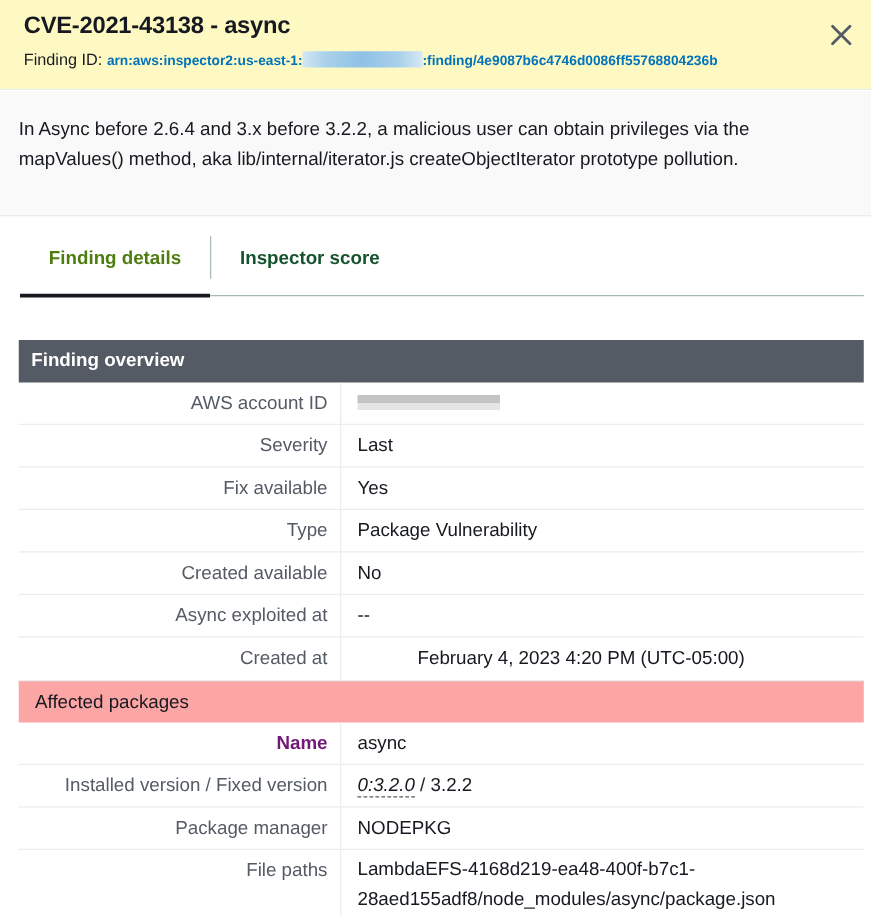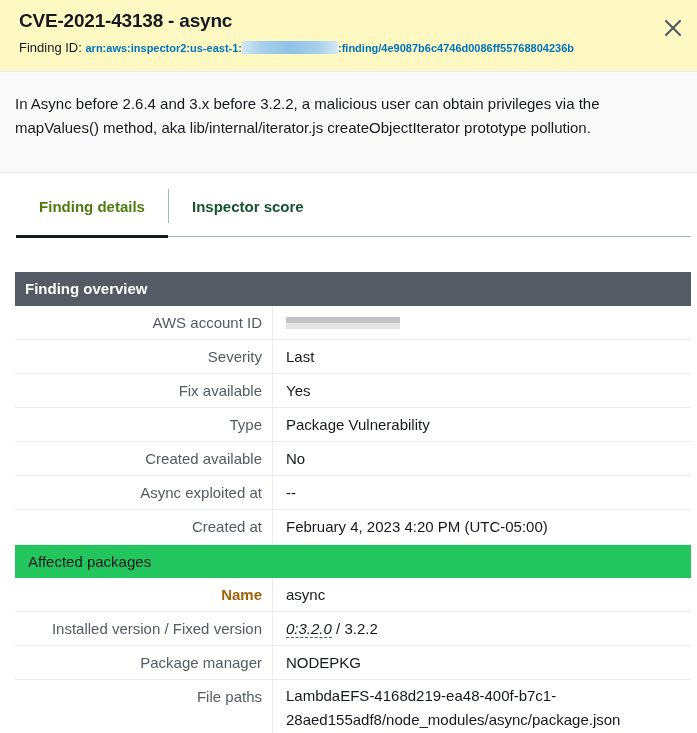--- a/index.html
+++ b/index.html
@@ -19,24 +19,24 @@
 
   .tabs { position: absolute; left: 16px; top: 187px; width: 675px; height: 50px; border-bottom: 1px solid #aab7b8; }
   .tab { position: absolute; top: 0; height: 49px; font-size: 15px; font-weight: bold; line-height: 40px; cursor: pointer; }
   .tab.active { left: 0; width: 152px; color: #4d7c0f; text-align: center; }
   .tab.active::after { content: ""; position: absolute; left: 0; right: 0; bottom: -2px; height: 3px; background: #16191f; }
   .tab-sep { position: absolute; left: 152px; top: 2px; width: 1px; height: 34px; background: #aab7b8; }
   .tab.inactive { left: 176px; color: #14532d; }
 
   .table { position: absolute; left: 15px; top: 272px; width: 676px; }
   .section-dark { height: 34px; background: #545b64; color: #ffffff; font-size: 15px; font-weight: bold; line-height: 34px; padding-left: 10px; }
-  .section-light { height: 34px; background: #22c55e; color: #16191f; font-size: 15px; line-height: 34px; padding-left: 13px; border-top: 1px solid #eaeded; }
+  .section-light { height: 34px; background: #fca5a5; color: #16191f; font-size: 15px; line-height: 34px; padding-left: 13px; border-top: 1px solid #eaeded; }
   .row { display: flex; border-bottom: 1px solid #eaeded; min-height: 34px; }
   .row .k { width: 258px; text-align: right; padding-right: 10px; font-size: 15px; color: #545b64; line-height: 33px; border-right: 1px solid #eaeded; flex-shrink: 0; }
-  .row .k.bold { font-weight: bold; color: #a16207; }
+  .row .k.bold { font-weight: bold; color: #701a75; }
   .row .v { padding-left: 13px; font-size: 15px; color: #16191f; line-height: 33px; }
   .row.tall .k { line-height: 33px; }
   .row.tall .v { line-height: 24px; padding-top: 4px; padding-bottom: 4px; }
   .row.last { border-bottom: none; }
   .redact-acct { display: inline-block; width: 114px; height: 12px; vertical-align: -1px;
     background: linear-gradient(180deg, #bdbdbd 0%, #bdbdbd 50%, #e2e2e2 50%, #e2e2e2 100%); opacity: 0.9; }
   .dotted { border-bottom: 1px dashed #545b64; cursor: pointer; font-style: italic; }
 </style>
 </head>
 <body>
@@ -84,21 +84,21 @@
     <div class="v">Package Vulnerability</div>
   </div>
   <div class="row">
     <div class="k">Created available</div>
     <div class="v">No</div>
   </div>
   <div class="row">
     <div class="k">Async exploited at</div>
     <div class="v">--</div>
   </div>
-  <div class="row" style="border-bottom:none;">
+  <div class="row" style="border-bottom:none;gap:48px;">
     <div class="k">Created at</div>
     <div class="v">February 4, 2023 4:20 PM (UTC-05:00)</div>
   </div>
 
   <div class="section-light">Affected packages</div>
 
   <div class="row">
     <div class="k bold">Name</div>
     <div class="v">async</div>
   </div>

